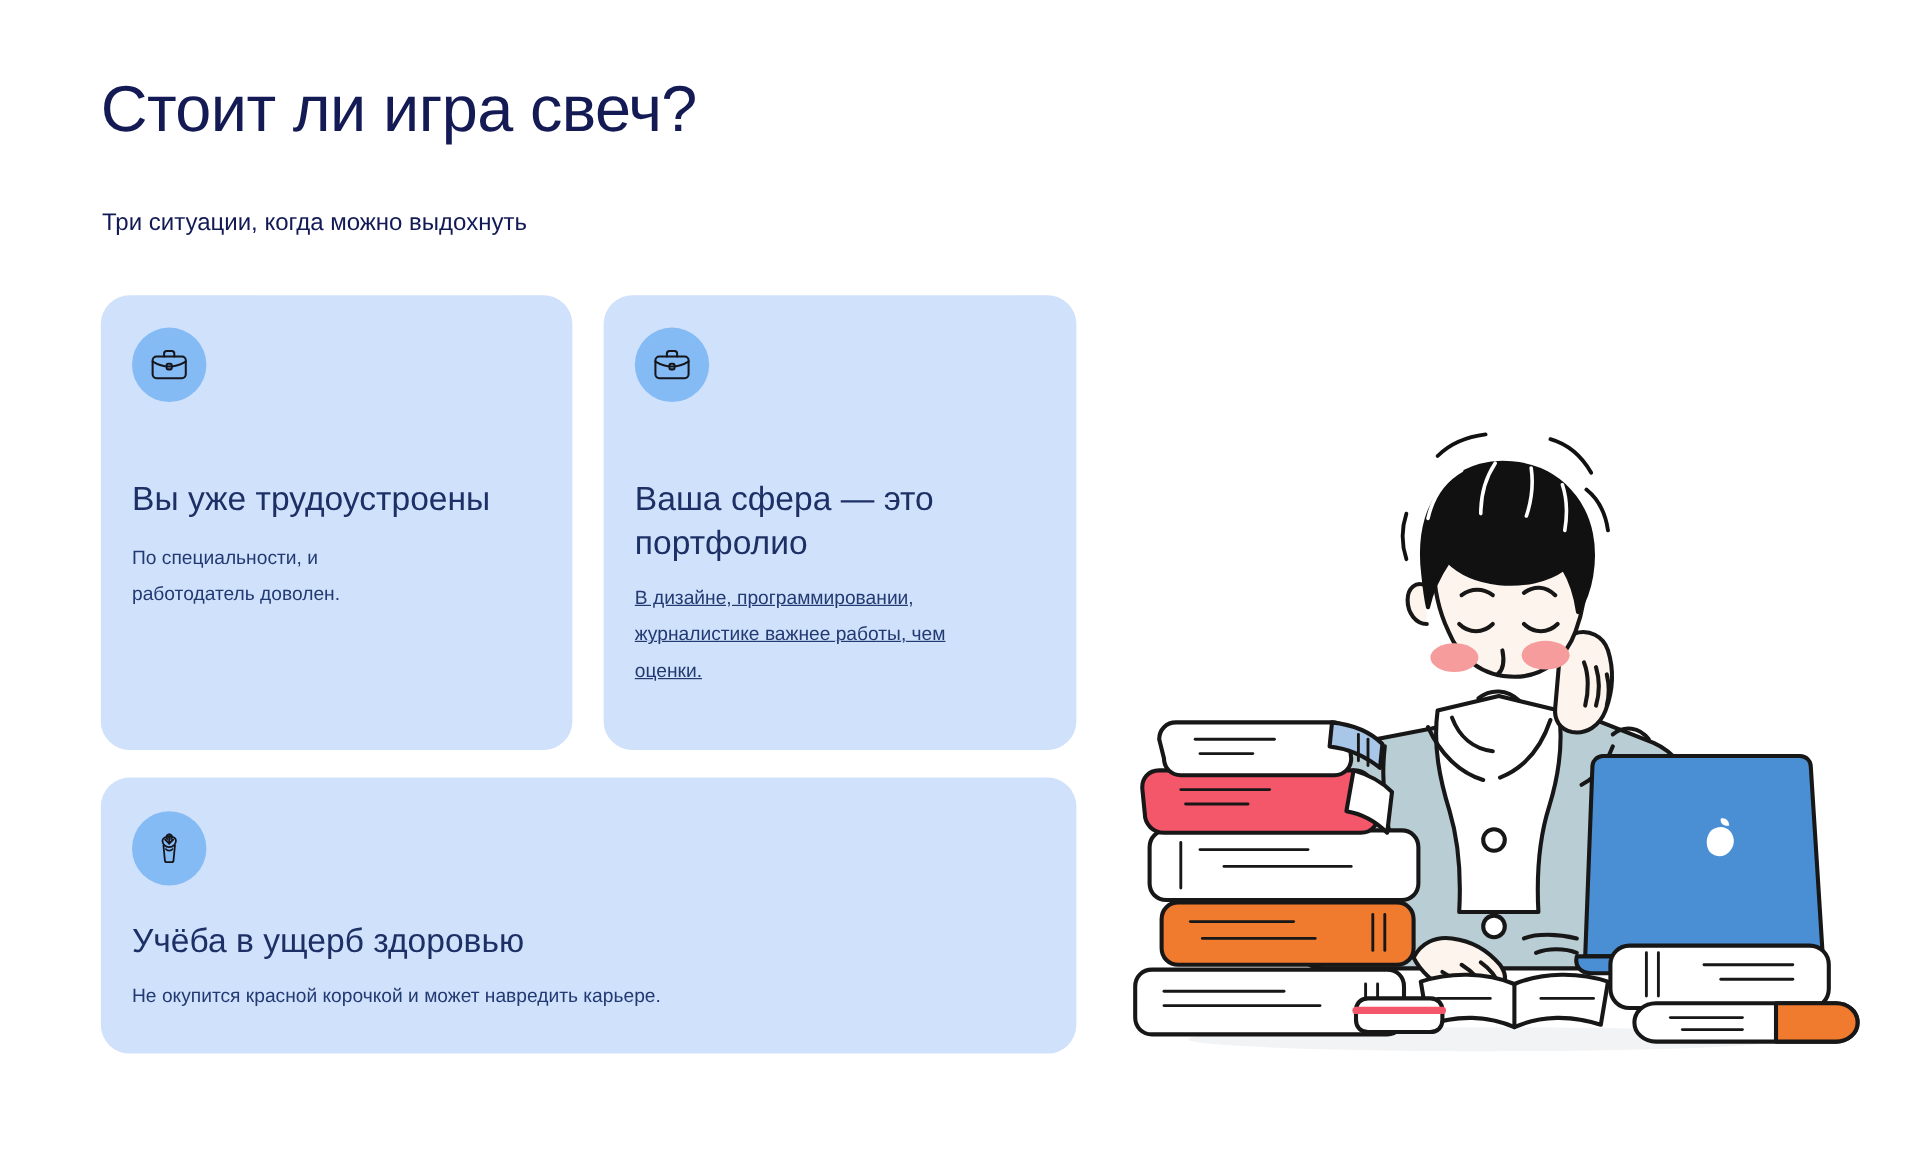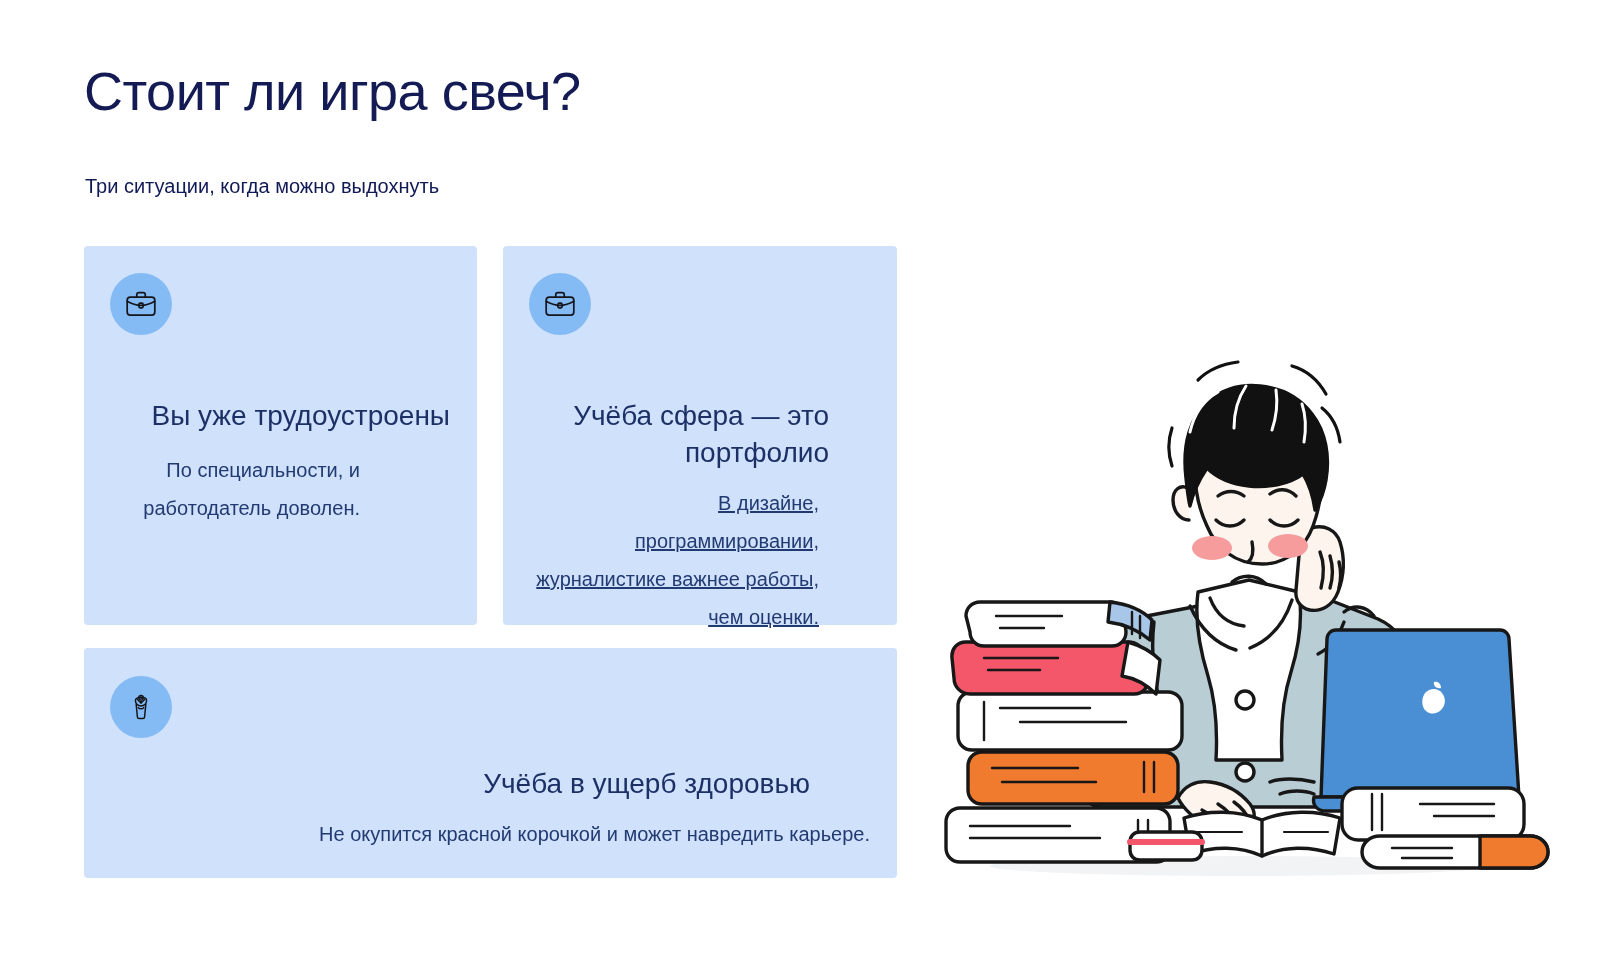--- a/index.html
+++ b/index.html
@@ -2,41 +2,41 @@
 <html><head>
 <meta charset="utf-8">
 <style>
   * { box-sizing: border-box; margin: 0; padding: 0; }
   html, body {
     width: 1600px; height: 962px;
     background: #ffffff;
     font-family: "Liberation Sans", "DejaVu Sans", sans-serif;
     overflow: hidden;
   }
-  .slide { position: relative; width: 1600px; height: 962px; background: #ffffff; text-align: right; }
+  .slide { position: relative; width: 1600px; height: 962px; background: #ffffff; }
 
   
   .content { position: absolute; left: 84px; top: 0; width: 830px; }
 
   .page-title {
     position: absolute; left: 0; top: 62px;
     font-size: 54px; font-weight: 400; letter-spacing: -0.5px;
     color: #131a54; line-height: 1.1; white-space: nowrap;
   }
   .page-subtitle {
     position: absolute; left: 1px; top: 174px;
     font-size: 20px; font-weight: 400;
     color: #121a55; line-height: 1.25; white-space: nowrap;
   }
 
   
   .card {
     position: absolute;
     background: #d0e1fb;
-    border-radius: 4px;
+    border-radius: 24px;
   }
   .card-1 { left: 84px;  top: 246px; width: 393px; height: 379px; }
   .card-2 { left: 503px; top: 246px; width: 394px; height: 379px; }
   .card-3 { left: 84px;  top: 648px; width: 813px; height: 230px; }
 
   .icon-circle {
     position: absolute;
     width: 62px; height: 62px;
     border-radius: 50%;
     background: #85bbf5;
@@ -47,21 +47,21 @@
 
   .icon-circle svg { display: block; }
 
   .card-title {
     position: absolute;
     font-size: 28px; font-weight: 400;
     color: #1c3066; line-height: 1.33;
   }
   .card-body {
     position: absolute;
-    font-size: 20px; font-weight: 400;
+    font-size: 16px; font-weight: 400;
     color: #223a72; line-height: 1.9;
   }
 
   .card-1 .card-title { left: 26px; top: 151px; width: 340px; }
   .card-1 .card-body  { left: 26px; top: 205px; width: 250px; }
 
   .card-2 .card-title { left: 26px; top: 151px; width: 300px; }
   .card-2 .card-body  { left: 26px; top: 238px; width: 290px; text-decoration: underline; }
 
   .card-3 .card-title { left: 26px; top: 117px; width: 700px; }
@@ -100,21 +100,21 @@
 
   <div class="card card-2">
     <div class="icon-circle">
       <svg width="34" height="34" viewBox="0 0 32 32" fill="none" stroke="#15161c" stroke-width="1.6" stroke-linecap="round" stroke-linejoin="round">
         <rect x="3" y="9.5" width="26" height="17" rx="3"></rect>
         <path d="M12 9.5V7.2a2 2 0 0 1 2-2h4a2 2 0 0 1 2 2v2.3"></path>
         <path d="M3 13.5c4.4 2.6 8.6 3.8 13 3.8s8.6-1.2 13-3.8"></path>
         <rect x="14" y="15.2" width="4" height="4.4" rx="1.2"></rect>
       </svg>
     </div>
-    <div class="card-title">Учёба сфера — это портфолио</div>
+    <div class="card-title">Ваша сфера — это портфолио</div>
     <div class="card-body">В дизайне, программировании, журналистике важнее работы, чем оценки.</div>
   </div>
 
   <div class="card card-3">
     <div class="icon-circle">
       <svg width="32" height="32" viewBox="0 0 32 32" fill="none" stroke="#15161c" stroke-width="1.5" stroke-linecap="round" stroke-linejoin="round">
         <path d="M16 4.4c1.3 0 2.3 1 2.3 2.2 0 .7-.3 1.2-.8 1.6"></path>
         <path d="M16 4.4c-1.3 0-2.3 1-2.3 2.2 0 .7.3 1.2.8 1.6"></path>
         <path d="M10.4 9.6c0-2.2 2.5-3.4 5.6-3.4s5.6 1.2 5.6 3.4c0 2.6-2 5.4-5.6 5.4s-5.6-2.8-5.6-5.4z"></path>
         <path d="M12.6 8.6 16 11.9l3.4-3.3"></path>

